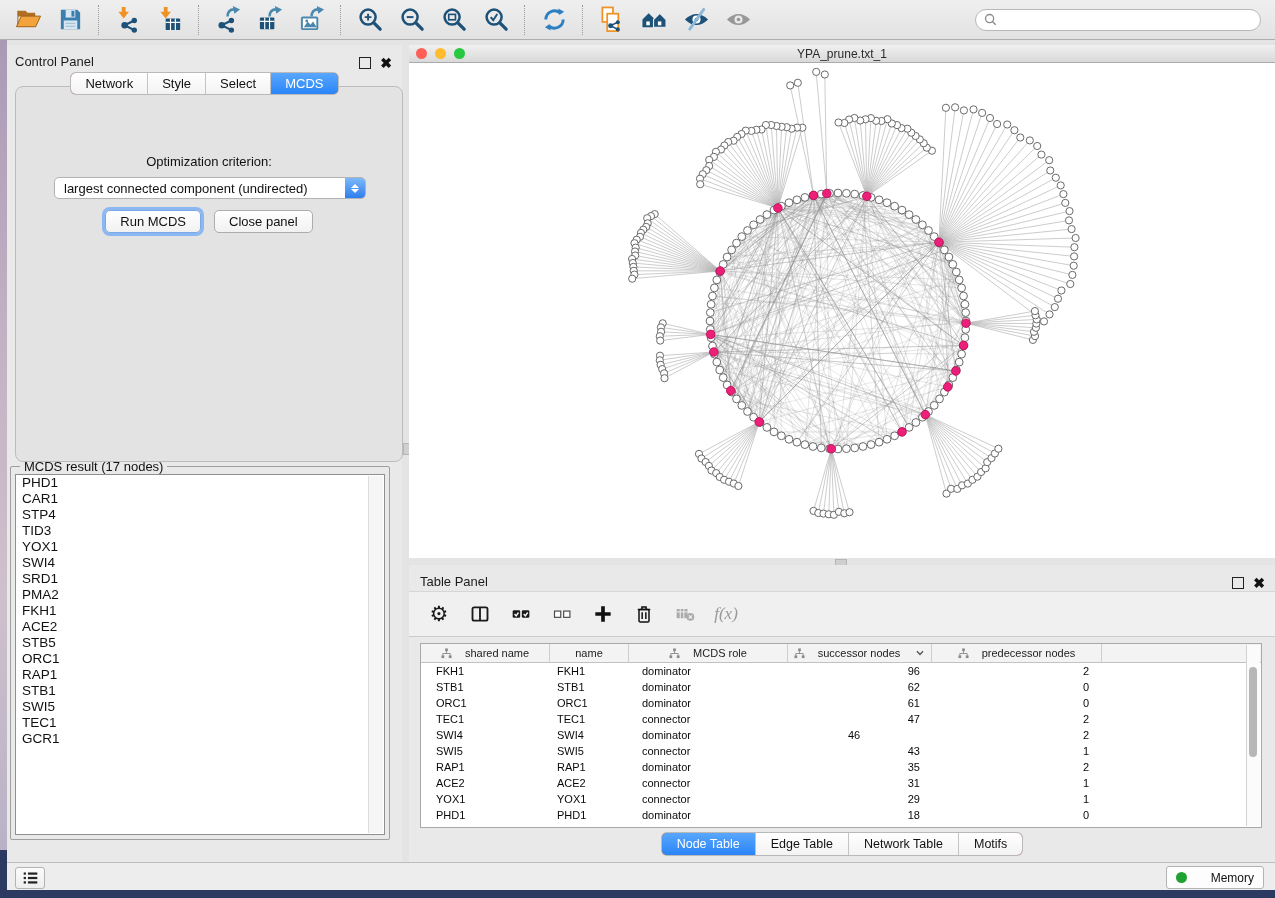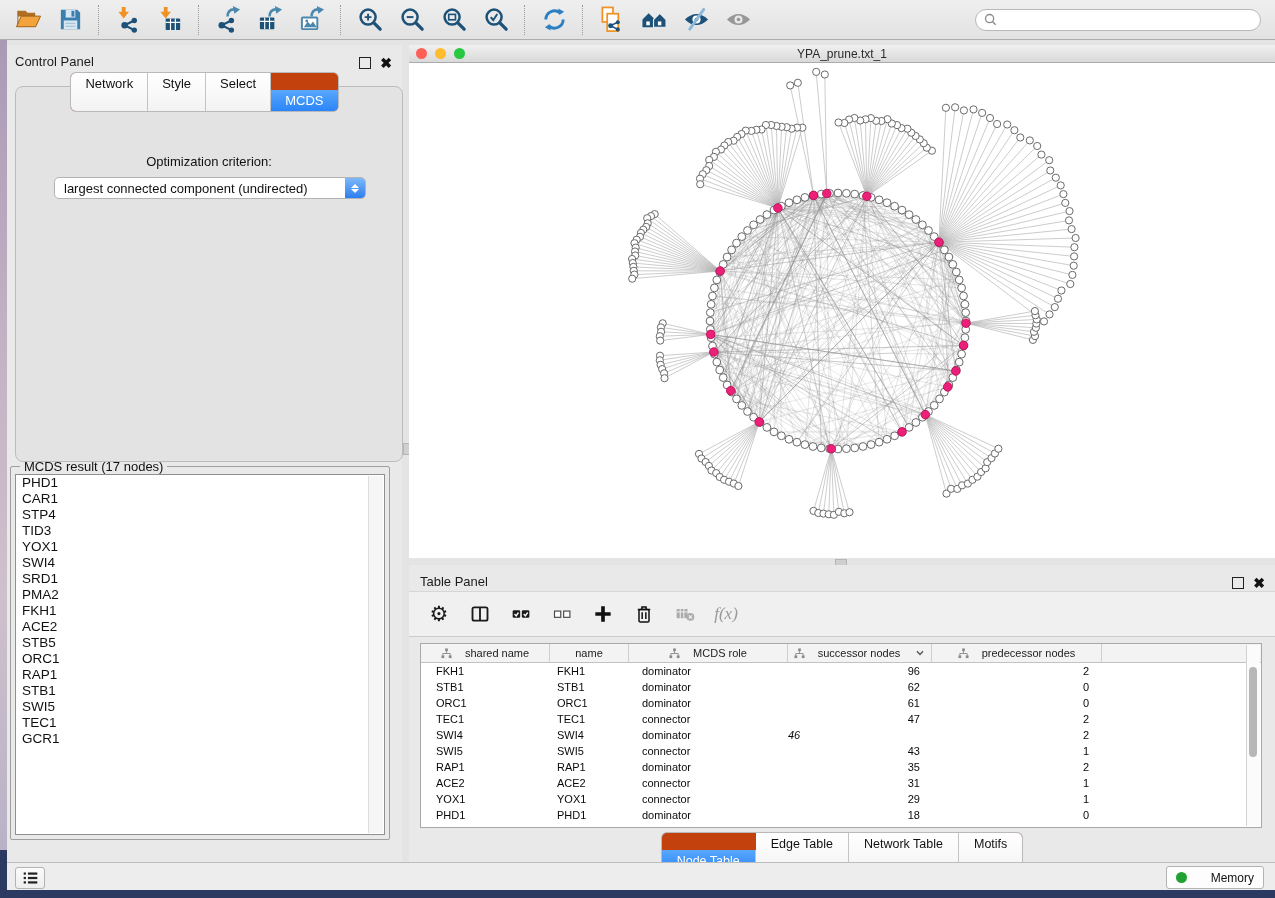--- a/index.html
+++ b/index.html
@@ -29,21 +29,21 @@
   .panel-ctrl{margin-left:auto;display:flex;align-items:center;gap:9px;padding-right:10px;}
   .float-box{width:10px;height:10px;border:1.6px solid #222;display:inline-block;cursor:pointer;}
   .close-x{font-size:14px;font-weight:bold;color:#111;line-height:10px;cursor:pointer;}
   
   #control-panel{left:7px;top:45px;width:395px;height:817px;background:#e9e9e9;}
   #cp-tabs{position:absolute;top:28px;left:0;width:100%;display:flex;justify-content:center;z-index:3;}
   .seg{display:flex;border-radius:5px;box-shadow:0 0 0 1px #b9b9b9;overflow:hidden;background:#c2410c;}
   .seg-btn{font-size:13px;color:#111;background:linear-gradient(#ffffff,#f3f3f3);
       padding:3px 14px;border-right:1px solid #c4c4c4;cursor:pointer;white-space:nowrap;}
   .seg-btn:last-child{border-right:none;}
-  .seg-btn.active{background:linear-gradient(#59a7fd,#2a85f8);color:#fff;margin-top:17px;}
+  .seg-btn.active{background:linear-gradient(#59a7fd,#2a85f8);color:#fff;}
   #cp-box{position:absolute;left:8px;top:41px;width:386px;height:374px;background:#e3e3e3;
       border:1px solid #bcbcbc;border-radius:8px;z-index:1;}
   #cp-criterion-label{position:absolute;top:67px;width:100%;text-align:center;font-size:13px;color:#111;}
   #cp-select{position:absolute;left:38px;top:90px;width:312px;height:22px;background:#fff;
       border:1px solid #b3b3b3;border-radius:5px;display:flex;align-items:center;cursor:pointer;box-sizing:border-box;}
   #cp-select .sel-text{flex:1;font-size:13px;color:#111;padding-left:9px;white-space:nowrap;overflow:hidden;}
   #cp-select .sel-arrows{width:20px;height:20px;margin:0;border-radius:0 4px 4px 0;
       background:linear-gradient(#7db9f9,#2e7ef0);display:flex;flex-direction:column;align-items:center;justify-content:center;gap:1px;}
   .chev{width:0;height:0;border-left:4px solid transparent;border-right:4px solid transparent;}
   .chev.up{border-bottom:4px solid #fff;}
@@ -294,20 +294,24 @@
     </div>
   <div id="cp-box">
     <div id="cp-select">
       <span class="sel-text">largest connected component (undirected)</span>
       <span class="sel-arrows">
           <span class="chev up"></span>
           <span class="chev dn"></span>
         </span>
     </div>
     <div id="cp-criterion-label">Optimization criterion:</div>
+    <div id="cp-buttons">
+      <button class="mac-btn focused">Run MCDS</button>
+      <button class="mac-btn">Close panel</button>
+    </div>
   </div>
   <div id="mcds-box">
     <div id="mcds-box-title">MCDS result (17 nodes)</div>
     <div id="mcds-list">
       <div id="mcds-items">
           <div class="mcds-item">PHD1</div>
           <div class="mcds-item">CAR1</div>
           <div class="mcds-item">STP4</div>
           <div class="mcds-item">TID3</div>
           <div class="mcds-item">YOX1</div>
@@ -1292,21 +1296,21 @@
           <div class="td" style="width: 129px; text-align: left; padding-left: 15px;">TEC1</div>
           <div class="td" style="width: 79px; text-align: left; padding-left: 7px;">TEC1</div>
           <div class="td" style="width: 159px; text-align: left; padding-left: 13px;">connector</div>
           <div class="td" style="width: 144px; text-align: right; padding-right: 12px;">47</div>
           <div class="td" style="width: 170px; text-align: right; padding-right: 13px;">2</div>
         </div>
         <div class="tr">
           <div class="td" style="width: 129px; text-align: left; padding-left: 15px;">SWI4</div>
           <div class="td" style="width: 79px; text-align: left; padding-left: 7px;">SWI4</div>
           <div class="td" style="width: 159px; text-align: left; padding-left: 13px;">dominator</div>
-          <div class="td" style="width: 144px; text-align: left; padding-right: 12px; font-style: italic;">46</div>
+          <div class="td" style="width: 144px; text-align: center; padding-right: 12px;">46</div>
           <div class="td" style="width: 170px; text-align: right; padding-right: 13px;">2</div>
         </div>
         <div class="tr">
           <div class="td" style="width: 129px; text-align: left; padding-left: 15px;">SWI5</div>
           <div class="td" style="width: 79px; text-align: left; padding-left: 7px;">SWI5</div>
           <div class="td" style="width: 159px; text-align: left; padding-left: 13px;">connector</div>
           <div class="td" style="width: 144px; text-align: right; padding-right: 12px;">43</div>
           <div class="td" style="width: 170px; text-align: right; padding-right: 13px;">1</div>
         </div>
         <div class="tr">

